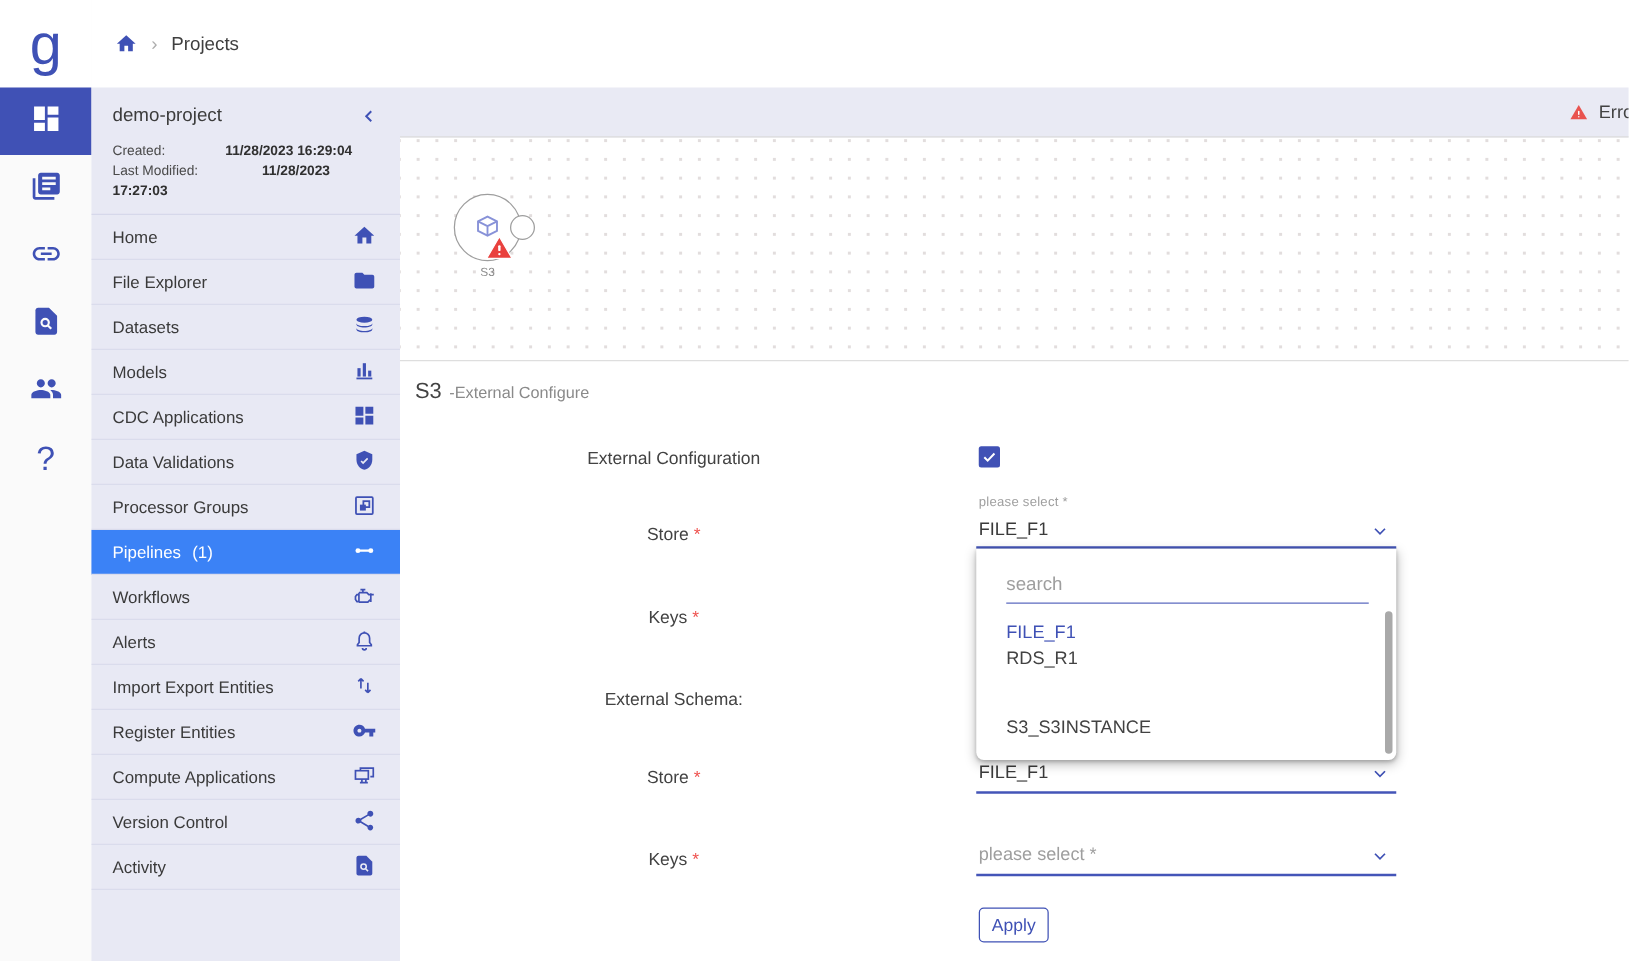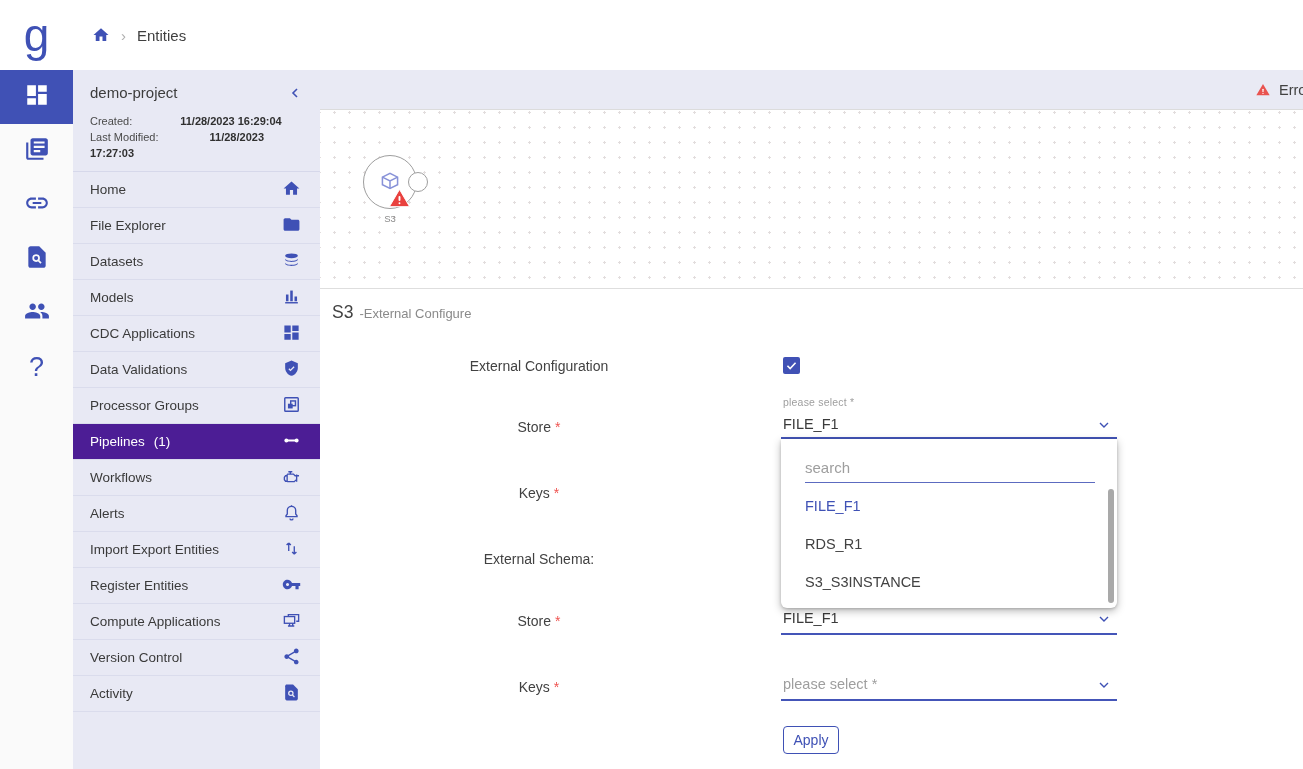--- a/index.html
+++ b/index.html
@@ -26,21 +26,21 @@
   .sidebar { position:absolute; left:73px; top:70px; width:247px; height:699px; background:#e8e9f4; }
   .sb-header { display:flex; align-items:center; justify-content:space-between; padding:14px 17px 6px 17px; }
   .sb-title { font-size:15px; color:#3c3c3c; }
   .sb-collapse svg { width:16px; height:16px; stroke:#3f51b5; fill:none; stroke-width:2.4; display:block; cursor:pointer; }
   .sb-meta { padding:6px 17px 10px 17px; border-bottom:1px solid #d6d8ea; }
   .sb-meta-row { font-size:11px; color:#4a4a4a; line-height:16px; }
   .sb-meta-row b { color:#303030;margin-left:48px; }
   .menu-item { height:36px; display:flex; align-items:center; justify-content:space-between;
     padding:0 19px 0 17px; border-bottom:1px solid #dadcec; font-size:13.5px; color:#3a3a3a; cursor:pointer; }
   .menu-item svg { width:19px; height:19px; flex:none; }
-  .menu-item.selected { background:#4c1d95; color:#fff; }
+  .menu-item.selected { background:#3b82f6; color:#fff; }
   .menu-count { margin-left:9px; }
 
   
   .main { position:absolute; left:320px; top:70px; width:983px; height:699px; background:#fff; }
   .ptoolbar { position:absolute; left:0; top:0; width:983px; height:40px; background:#e9eaf4;
     border-bottom:1px solid #dcdcdc; overflow:hidden; }
   .error-chip { position:absolute; left:935px; top:0; height:40px; display:flex; align-items:center; gap:8px; white-space:nowrap; }
   .error-chip svg { width:16px; height:16px; flex:none; }
   .error-chip span { font-size:14.5px; color:#424242; }
 
@@ -127,21 +127,21 @@
     </div>
   </div>
 
   <div class="topbar">
     <span class="crumb-home">
         <svg viewBox="0 0 24 24">
           <path d="M10 20v-6h4v6h5v-8h3L12 3 2 12h3v8z"></path>
         </svg>
       </span>
     <span class="crumb-sep">›</span>
-    <span class="crumb-label">Entities</span>
+    <span class="crumb-label">Projects</span>
   </div>
 
   <div class="sidebar">
     <div class="sb-header">
       <span class="sb-title">demo-project</span>
       <span class="sb-collapse">
           <svg viewBox="0 0 24 24">
             <polyline points="15 6 9 12 15 18"></polyline>
           </svg>
         </span>
@@ -334,19 +334,19 @@
             <polyline points="6 9 12 15 18 9"></polyline>
           </svg>
         </div>
       <div class="underline" style="top:410px"></div>
 
       <button class="apply-btn">Apply</button>
 
       <div class="dropdown">
         <input class="dd-search" placeholder="search" style="">
         <div class="dd-option selected" style="top:59px">FILE_F1</div>
-        <div class="dd-option" style="top:97px">RDS_R1</div>
+        <div class="dd-option" style="top:80px">RDS_R1</div>
         <div class="dd-option" style="top:135px">S3_S3INSTANCE</div>
         <div class="dd-scroll"></div>
       </div>
     </div>
   </div>
 </div>
 
 </body></html>

